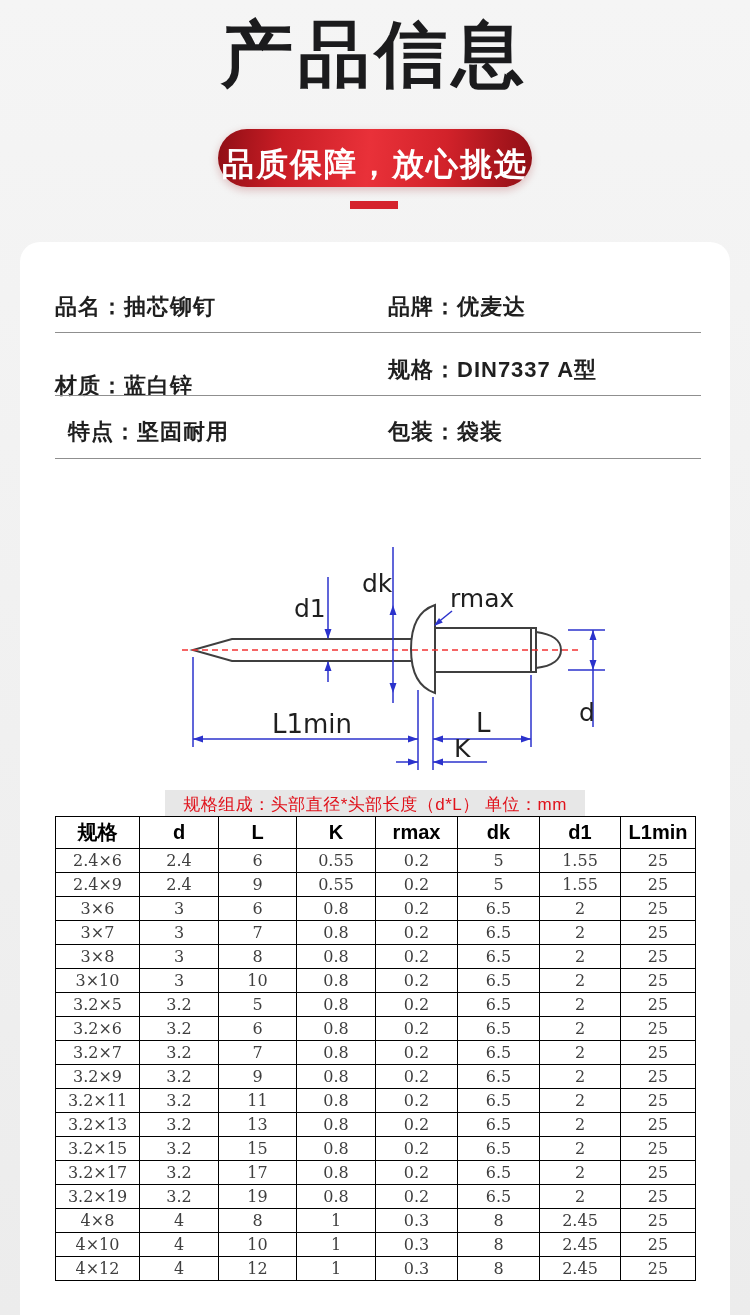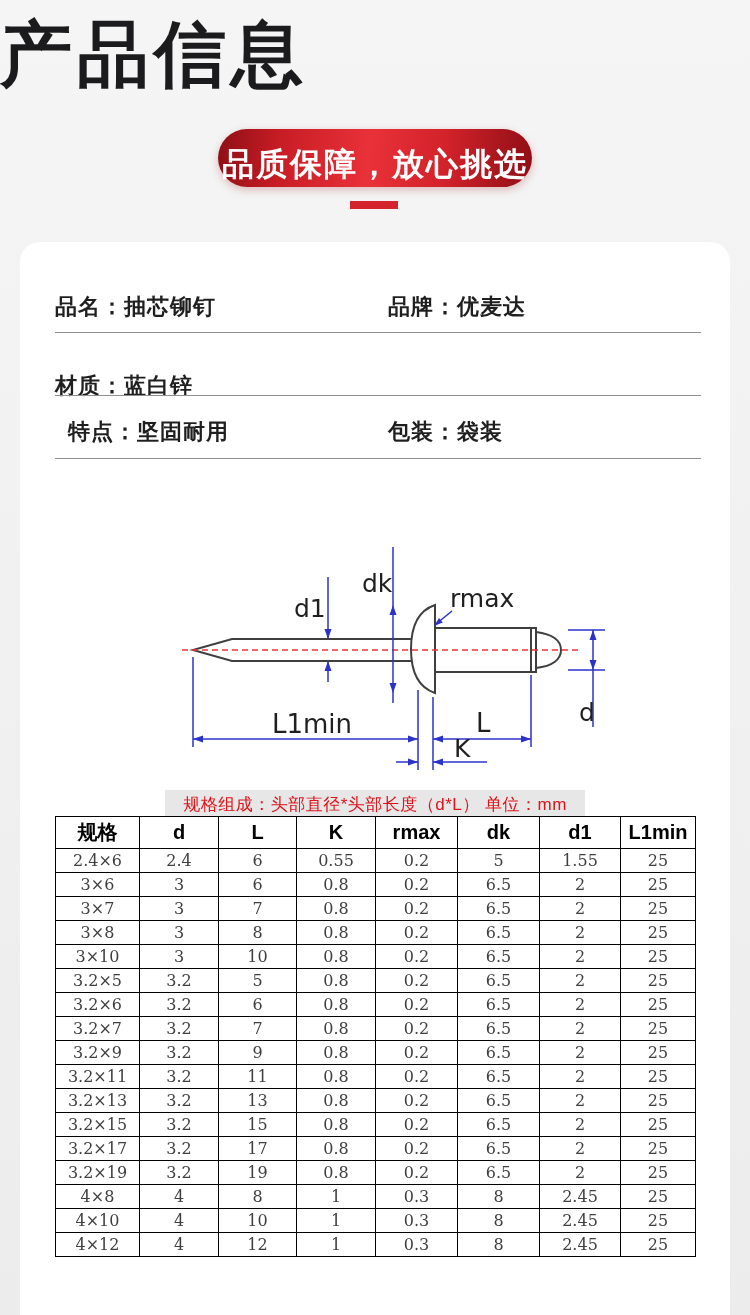--- a/index.html
+++ b/index.html
@@ -2,21 +2,21 @@
 <html><head>
 <meta charset="utf-8">
 <style>
   html,body{margin:0;padding:0;}
   .page{
     position:relative;width:750px;height:1315px;overflow:hidden;
     background:linear-gradient(180deg,#f5f5f5 0%,#f1f1f1 45%,#ececec 100%);
     font-family:"Liberation Sans",sans-serif;
   }
   .title{
-    position:absolute;top:16px;left:0;width:750px;text-align:left;
+    position:absolute;top:16px;left:0;width:750px;text-align:center;
     font-size:72px;font-weight:900;color:#1b1b1d;letter-spacing:5px;line-height:1.08;
   }
   .pill{
     position:absolute;left:218px;top:129px;width:314px;height:58px;border-radius:29px;
     background:linear-gradient(95deg,#8f0e15 0%,#c81d25 20%,#e93139 48%,#d2222a 72%,#8f0e15 100%);
     display:flex;align-items:flex-end;justify-content:center;
     color:#ffffff;font-size:32px;font-weight:700;letter-spacing:2px;
     box-shadow:0 3px 8px rgba(150,15,20,.25);
   }
   .dash{position:absolute;left:350px;top:201px;width:48px;height:8px;}
@@ -62,20 +62,21 @@
   </div>
 
   <div class="dash" style="background:#d5232d;"></div>
 
   <div class="card">
     <div class="info-field" style="left:35px;top:50px;text-align:right;"><span>品名：</span><span class="val">抽芯铆钉</span></div>
     <div class="info-field" style="left:368px;top:50px;"><span>品牌：</span><span class="val">优麦达</span></div>
     <div class="info-line" style="top:90px;"></div>
 
     <div class="info-field" style="left:35px;top:129px;"><span>材质：</span><span class="val">蓝白锌</span></div>
+    <div class="info-field" style="left:368px;top:113px;"><span>规格：</span><span class="val">DIN7337 A型</span></div>
     <div class="info-line" style="top:153px;"></div>
 
     <div class="info-field" style="left:48px;top:175px;"><span>特点：</span><span class="val">坚固耐用</span></div>
     <div class="info-field" style="left:368px;top:175px;"><span>包装：</span><span class="val">袋装</span></div>
     <div class="info-line" style="top:216px;"></div>
   </div>
 
   <svg class="diagram" width="480" height="250" viewBox="0 0 480 250">
 
     <g stroke="#3f3f3f" stroke-width="2" fill="none">
@@ -170,20 +171,30 @@
           <td>2.4×6</td>
           <td>2.4</td>
           <td>6</td>
           <td>0.55</td>
           <td>0.2</td>
           <td>5</td>
           <td>1.55</td>
           <td>25</td>
         </tr>
         <tr>
+          <td>2.4×9</td>
+          <td>2.4</td>
+          <td>9</td>
+          <td>0.55</td>
+          <td>0.2</td>
+          <td>5</td>
+          <td>1.55</td>
+          <td>25</td>
+        </tr>
+        <tr>
           <td>3×6</td>
           <td>3</td>
           <td>6</td>
           <td>0.8</td>
           <td>0.2</td>
           <td>6.5</td>
           <td>2</td>
           <td>25</td>
         </tr>
         <tr>

